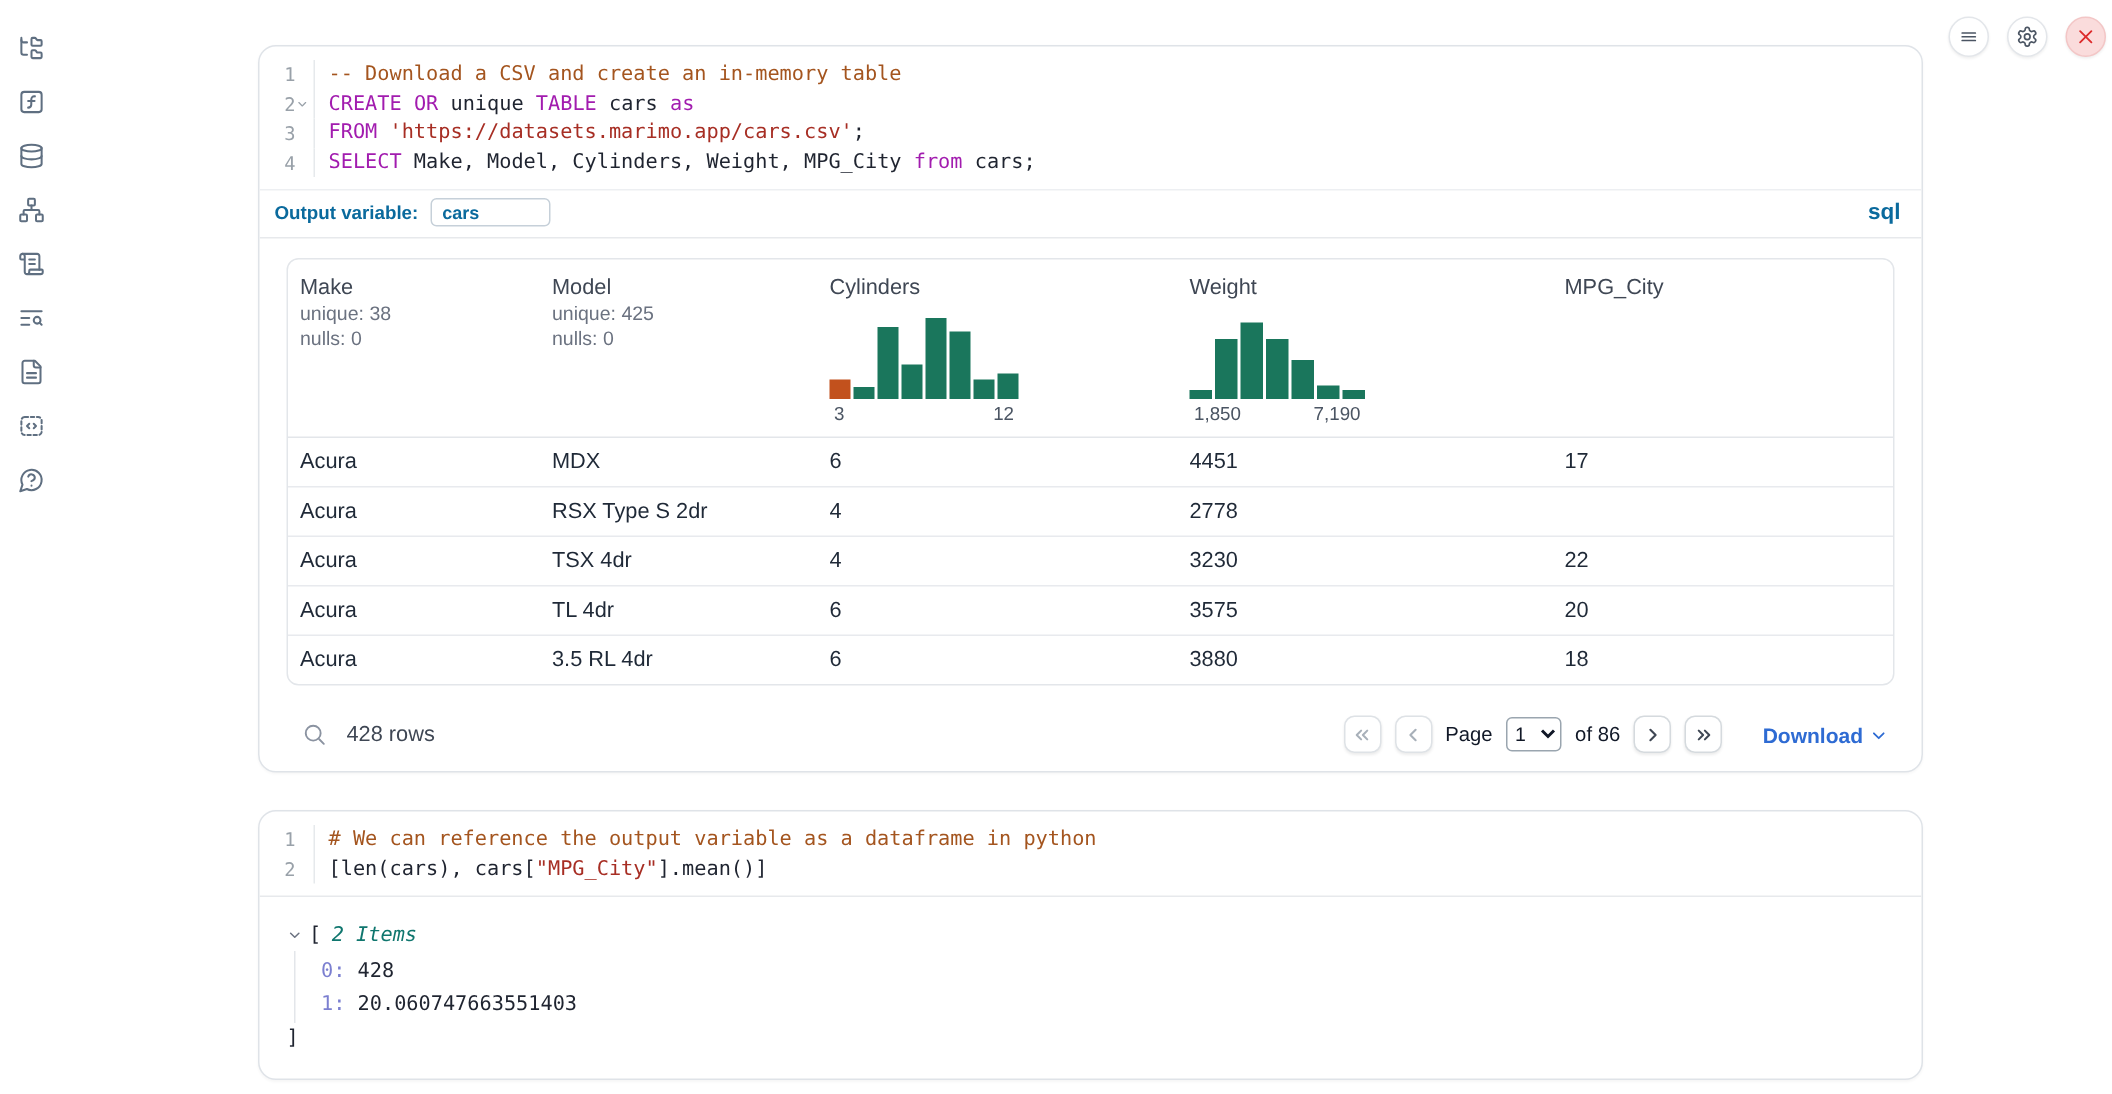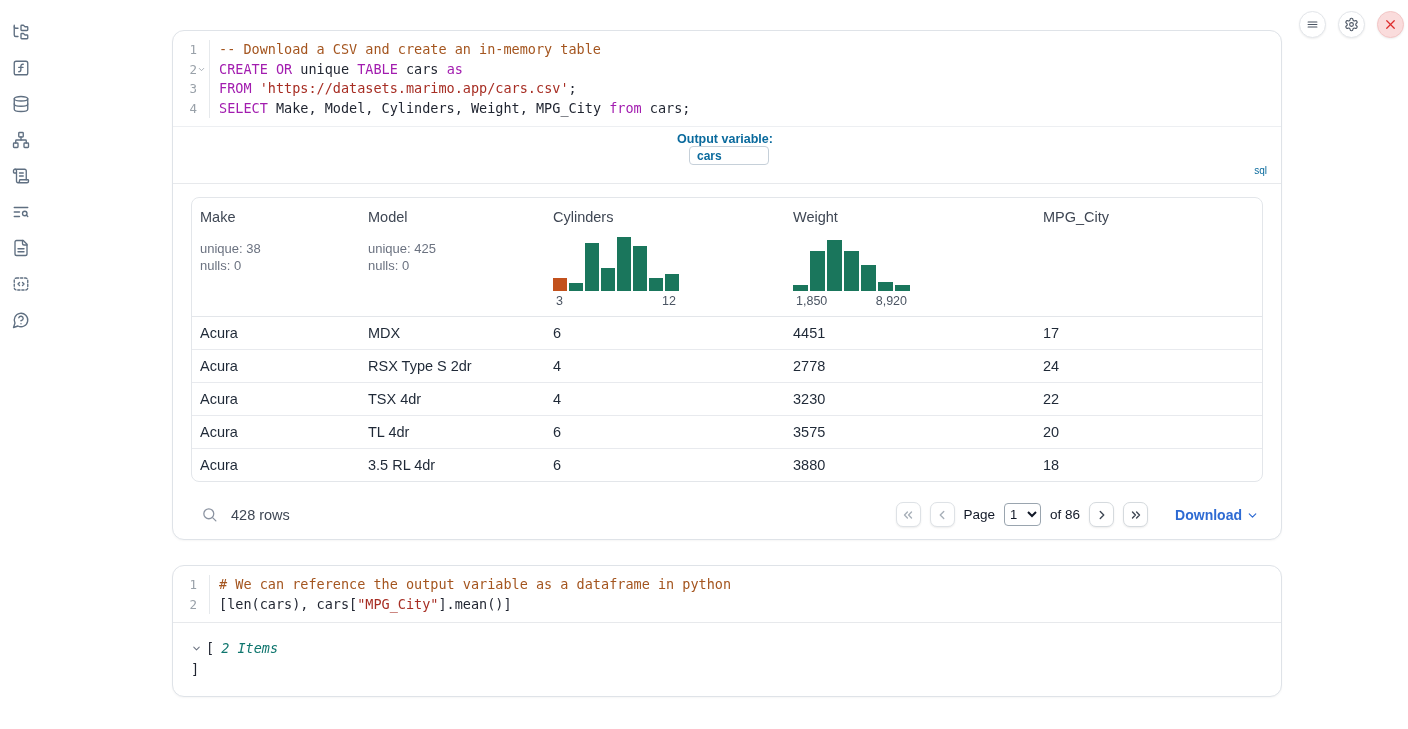--- a/index.html
+++ b/index.html
@@ -38,36 +38,36 @@
   .gutter .fold svg { width: 9px; height: 9px; }
   .code-text { padding-left: 9px; white-space: pre; color: #1f2430; }
   .tok-plain { color: #1f2430; }
   .tok-kw { color: #a21caf; }
   .tok-comment { color: #a4551f; }
   .tok-str { color: #a72e24; margin-top: 10px; }
 
   .cell-divider { border-top: 1px solid #e7e9ec; }
   .cell-divider.soft { border-top-color: #edeff2; }
 
-  .outvar-row { display: flex; align-items: center; padding: 5px 14px 7px 10px; flex-direction: column; }
+  .outvar-row { display: flex; align-items: center; padding: 5px 14px 7px 10px; }
   .outvar-label { font-size: 12.5px; font-weight: bold; color: #0a6a9d; }
   .outvar-input { margin-left: 8px; width: 80px; height: 19px; border: 1.5px solid #c6d0d9;
     border-radius: 4px; padding: 1px 7px; outline: none;
     font: bold 12px "Liberation Sans", sans-serif; color: #0a6a9d; }
-  .lang-badge { margin-left: auto; font-size: 10px; font-weight: normal; color: #0a6a9d; }
+  .lang-badge { margin-left: auto; font-size: 15px; font-weight: bold; color: #0a6a9d; }
 
   .output-area { padding: 13px 18px 10px; }
 
   
   .dtable { border: 1px solid #e3e6ea; border-radius: 8px; overflow: hidden; }
   .dt-grid { display: grid; grid-template-columns: 168px 185px 240px 250px 1fr; }
   .dt-header { border-bottom: 1px solid #e3e6ea; }
   .dt-col { padding: 11px 8px 8px; }
   .col-name { font-size: 14.5px; color: #3f4754; }
-  .col-stats { margin-top: 15px; font-size: 13px; color: #6b7280; line-height: 17px; }
+  .col-stats { margin-top: 0; font-size: 13px; color: #6b7280; line-height: 17px; }
   .hist { margin-top: 10px; width: max-content; }
   .hist-bars { display: flex; align-items: flex-end; gap: 2px; height: 56px; }
   .hist-bar { width: 14px; }
   .hist-labels { display: flex; justify-content: space-between; font-size: 12.5px;
     color: #4b5563; margin-top: 3px; padding: 0 3px; }
   .dt-row { border-bottom: 1px solid #e8eaee; }
   .dt-row:last-child { border-bottom: none; }
   .dt-cell { padding: 7px 8px; font-size: 14.5px; color: #1f2937; line-height: 18px; }
 
   .table-footer { display: flex; align-items: center; margin-top: 20px; padding: 0 4px 2px; }
@@ -292,42 +292,41 @@
                   <div class="hist-bar" style="height: 6px; background: rgb(26, 118, 92); width: 15px;"></div>
                   <div class="hist-bar" style="height: 40px; background: rgb(26, 118, 92); width: 15px;"></div>
                   <div class="hist-bar" style="height: 51px; background: rgb(26, 118, 92); width: 15px;"></div>
                   <div class="hist-bar" style="height: 40px; background: rgb(26, 118, 92); width: 15px;"></div>
                   <div class="hist-bar" style="height: 26px; background: rgb(26, 118, 92); width: 15px;"></div>
                   <div class="hist-bar" style="height: 9px; background: rgb(26, 118, 92); width: 15px;"></div>
                   <div class="hist-bar" style="height: 6px; background: rgb(26, 118, 92); width: 15px;"></div>
                 </div>
                 <div class="hist-labels">
                   <span>1,850</span>
-                  <span>8,920</span>
+                  <span>7,190</span>
                 </div>
               </div>
             </div>
             <div class="dt-col">
               <div class="col-name">MPG_City</div>
             </div>
           </div>
         <div id="tbody-0">
             <div class="dt-grid dt-row">
               <div class="dt-cell">Acura</div>
               <div class="dt-cell">MDX</div>
               <div class="dt-cell">6</div>
               <div class="dt-cell">4451</div>
               <div class="dt-cell">17</div>
             </div>
             <div class="dt-grid dt-row">
               <div class="dt-cell">Acura</div>
               <div class="dt-cell">RSX Type S 2dr</div>
               <div class="dt-cell">4</div>
               <div class="dt-cell">2778</div>
-              <div class="dt-cell">24</div>
             </div>
             <div class="dt-grid dt-row">
               <div class="dt-cell">Acura</div>
               <div class="dt-cell">TSX 4dr</div>
               <div class="dt-cell">4</div>
               <div class="dt-cell">3230</div>
               <div class="dt-cell">22</div>
             </div>
             <div class="dt-grid dt-row">
               <div class="dt-cell">Acura</div>
@@ -417,18 +416,22 @@
       <div class="tree">
         <div class="tree-head">
           <span class="chev">
               <svg viewBox="0 0 24 24" fill="none" stroke="currentColor" stroke-width="2.2" stroke-linecap="round" stroke-linejoin="round">
                 <path d="m6 9 6 6 6-6"></path>
               </svg>
             </span>
           <span>[</span>
           <span class="tree-items-label">2 Items</span>
         </div>
+        <div class="tree-body" id="tree-body">
+            <div class="tree-entry"><span class="tree-key">0:</span><span class="tree-val"> 428</span></div>
+            <div class="tree-entry"><span class="tree-key">1:</span><span class="tree-val"> 20.060747663551403</span></div>
+          </div>
         <div class="tree-close">]</div>
       </div>
     </div>
   </section>
 
 </main>
 
 </body></html>

